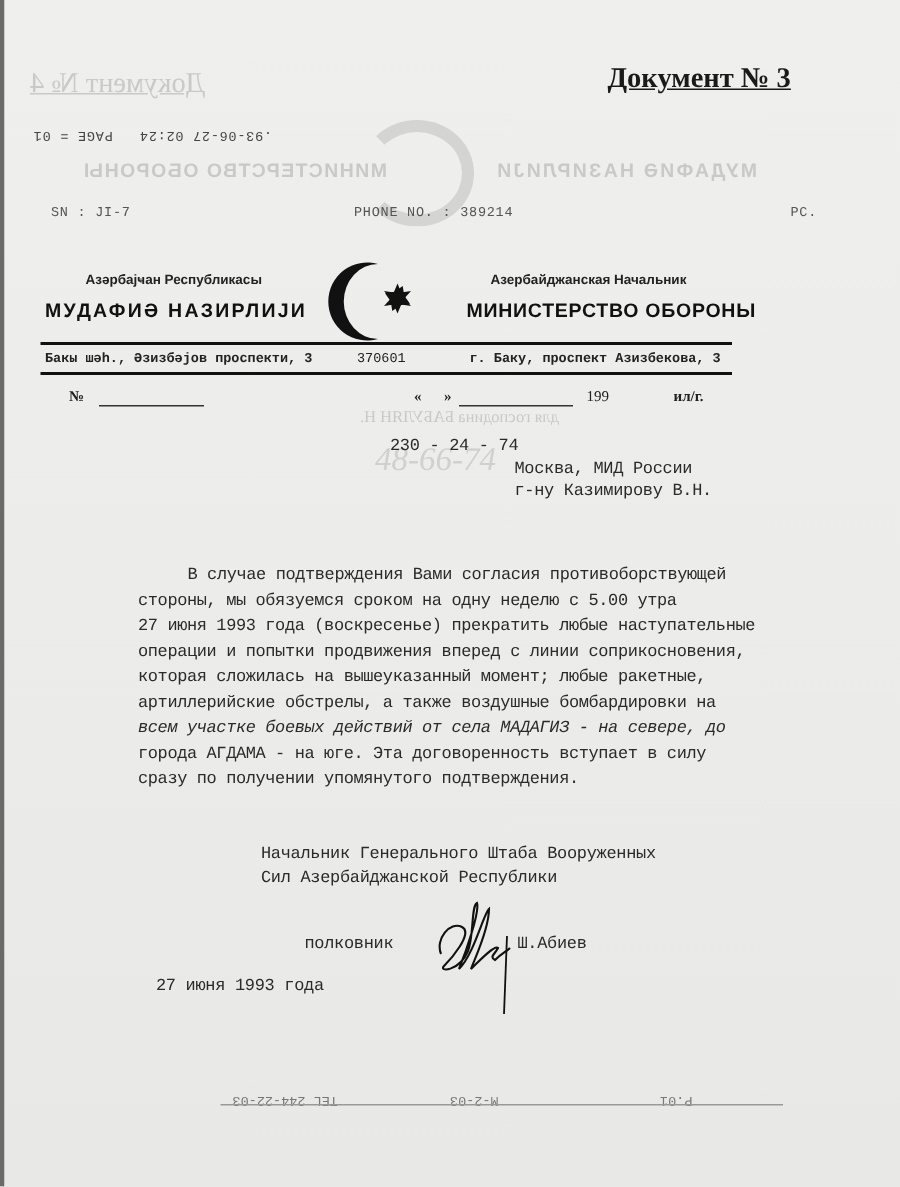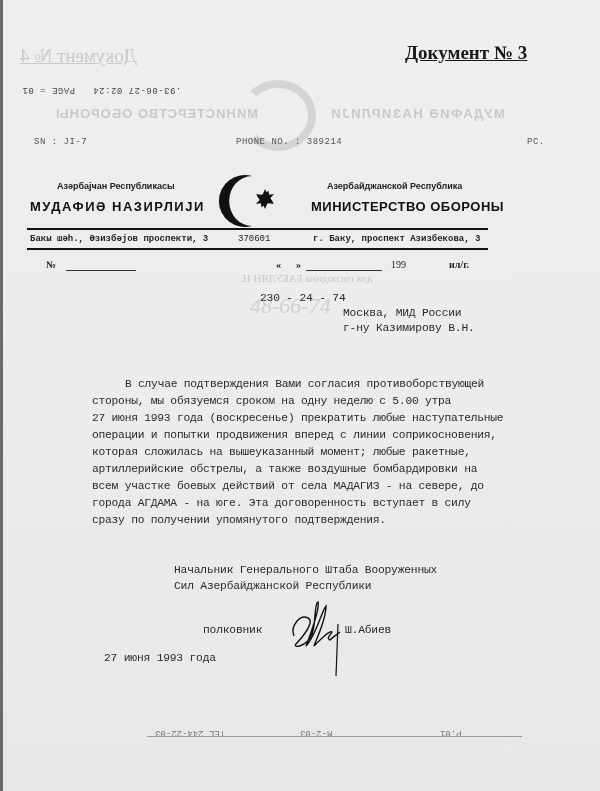--- a/index.html
+++ b/index.html
@@ -75,21 +75,21 @@
 
 <div class="lh-left-sub">Азәрбајҹан Республикасы</div>
 <div class="lh-left-title">МУДАФИӘ НАЗИРЛИЈИ</div>
 <svg class="emblem" viewBox="0 0 66 58">
   <path d="M34 4 A26 26 0 1 0 34 54 A21 23 0 1 1 34 4 Z" fill="#111"></path>
   <g transform="translate(47,27)" fill="#111">
     <polygon points="0,-10 2.5,-4 9,-5 4.5,0 9,5 2.5,4 0,10 -2.5,4 -9,5 -4.5,0 -9,-5 -2.5,-4"></polygon>
     <polygon points="0,-9 3.5,-3.5 9,0 3.5,3.5 0,9 -3.5,3.5 -9,0 -3.5,-3.5" transform="rotate(22.5)"></polygon>
   </g>
 </svg>
-<div class="lh-right-sub">Азербайджанской Республика</div>
+<div class="lh-right-sub">Азербайджанская Начальник</div>
 <div class="lh-right-title">МИНИСТЕРСТВО ОБОРОНЫ</div>
 
 <div class="rule" style="top:228px;height:2px;"></div>
 <div class="addr" style="left:30px;">Бакы шәһ., Әзизбәјов проспекти, 3</div>
 <div class="addr" style="left:238px;font-weight:normal;">370601</div>
 <div class="addr" style="left:313px;">г. Баку, проспект Азизбекова, 3</div>
 <div class="rule" style="top:248px;height:2px;"></div>
 
 <div class="num-line" style="left:46px;">№</div>
 <div class="blank" style="left:66px;width:70px;"></div>
@@ -102,21 +102,21 @@
 <div class="typed" style="left:260px;top:292px;">230 - 24 - 74</div>
 <div class="typed" style="left:343px;top:307px;">Москва, МИД России</div>
 <div class="typed" style="left:343px;top:322px;">г-ну Казимирову В.Н.</div>
 
 <div class="body-line" style="left:125px;top:378px;">В случае подтверждения Вами согласия противоборствующей</div>
 <div class="body-line" style="top:395px;">стороны, мы обязуемся сроком на одну неделю с 5.00 утра</div>
 <div class="body-line" style="top:412px;">27 июня 1993 года (воскресенье) прекратить любые наступательные</div>
 <div class="body-line" style="top:429px;">операции и попытки продвижения вперед с линии соприкосновения,</div>
 <div class="body-line" style="top:446px;">которая сложилась на вышеуказанный момент; любые ракетные,</div>
 <div class="body-line" style="top:463px;">артиллерийские обстрелы, а также воздушные бомбардировки на</div>
-<div class="body-line" style="top:480px;">всем участке боевых действий от села МАДАГИЗ - на севере, до</div>
+<div class="body-line" style="top:480px;font-style:italic;">всем участке боевых действий от села МАДАГИЗ - на севере, до</div>
 <div class="body-line" style="top:497px;">города АГДАМА - на юге. Эта договоренность вступает в силу</div>
 <div class="body-line" style="top:514px;">сразу по получении упомянутого подтверждения.</div>
 
 <div class="typed" style="left:174px;top:564px;">Начальник Генерального Штаба Вооруженных</div>
 <div class="typed" style="left:174px;top:580px;">Сил Азербайджанской Республики</div>
 <div class="typed" style="left:203px;top:624px;">полковник</div>
 <svg class="sig" viewBox="0 0 60 80">
   <path d="M8 40 C4 30 14 18 22 22 C30 26 14 44 10 48 C6 52 20 52 26 38 C30 28 28 8 32 6 C34 12 24 40 20 50 C30 40 36 14 40 10 C40 24 30 44 28 50 C36 42 44 34 46 36 C44 40 40 42 44 44 C48 40 52 38 54 36" fill="none" stroke="#111" stroke-width="1.4"></path>
   <path d="M52 28 L50 80" fill="none" stroke="#111" stroke-width="1.2"></path>
 </svg>

